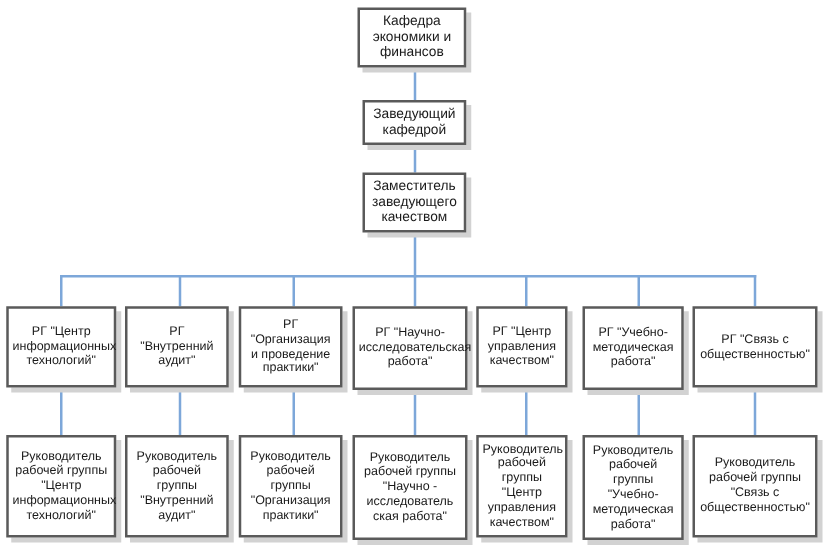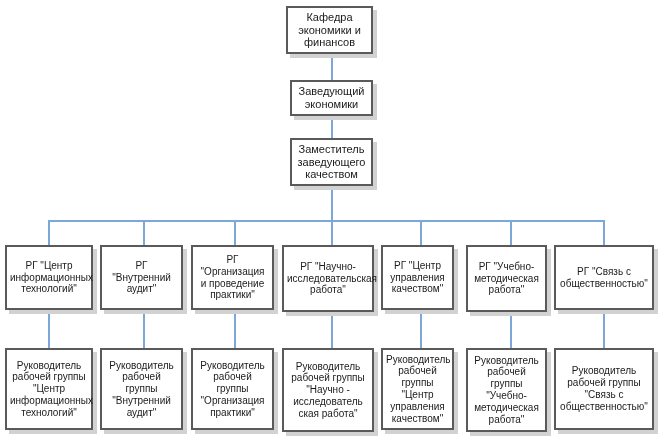--- a/index.html
+++ b/index.html
@@ -109,21 +109,21 @@
   <div class="shadow" style="left:558px; top:352px; width:100px; height:82px;"></div>
 
   <div class="node top-node" style="left:286px; top:6px; width:87px; height:48px;">
     <span class="label">Кафедра
 экономики и
 финансов</span>
   </div>
 
   <div class="node top-node" style="left:290px; top:80px; width:83px; height:36px;">
     <span class="label">Заведующий
-экономики</span>
+кафедрой</span>
   </div>
 
   <div class="node top-node" style="left:290px; top:138px; width:83px; height:48px;">
     <span class="label">Заместитель
 заведующего
 качеством</span>
   </div>
 
   <div class="node rg-node" style="left:5px; top:245px; width:88px; height:65px; font-size:10px;">
     <span class="label">РГ "Центр

